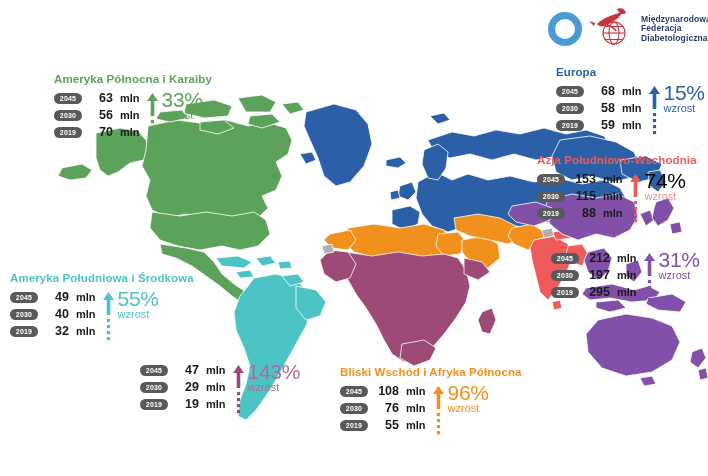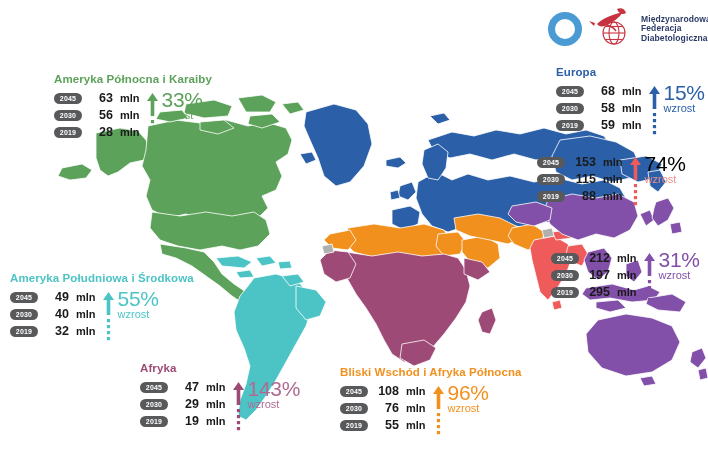--- a/index.html
+++ b/index.html
@@ -259,21 +259,21 @@
           <span class="val">63</span>
           <span class="unit">mln</span>
         </div>
         <div class="row">
           <span class="yr">2030</span>
           <span class="val">56</span>
           <span class="unit">mln</span>
         </div>
         <div class="row">
           <span class="yr">2019</span>
-          <span class="val">28</span>
+          <span class="val">70</span>
           <span class="unit">mln</span>
         </div>
       </div>
       <div class="growth">
         <div class="gwrap">
           <svg class="arrow" viewBox="0 0 13 52">
             <path d="M6.5,1 L12,9 L8.3,9 L8.3,24 L4.7,24 L4.7,9 L1,9 Z" fill="#5ca25a"></path>
             <rect x="4.9" y="28" width="3.2" height="3.2" fill="#5ca25a"></rect>
             <rect x="4.9" y="34" width="3.2" height="3.2" fill="#5ca25a"></rect>
             <rect x="4.9" y="40" width="3.2" height="3.2" fill="#5ca25a"></rect>
@@ -320,20 +320,21 @@
           <div class="pcttext">
             <div class="pct" style="color:#2b5fa8;">15%</div>
             <div class="wz" style="color:#2b5fa8;">wzrost</div>
           </div>
         </div>
       </div>
     </div>
   </div>
 
   <div class="region" style="left:537px;top:154px;">
+    <div class="title" style="color:#ef5b5b;">Azja Południowo-Wschodnia</div>
     <div style="display:flex;align-items:flex-start;">
       <div class="rows">
         <div class="row">
           <span class="yr">2045</span>
           <span class="val">153</span>
           <span class="unit">mln</span>
         </div>
         <div class="row">
           <span class="yr">2030</span>
           <span class="val">115</span>
@@ -432,21 +433,20 @@
           <div class="pcttext">
             <div class="pct" style="color:#4cc4c6;">55%</div>
             <div class="wz" style="color:#4cc4c6;">wzrost</div>
           </div>
         </div>
       </div>
     </div>
   </div>
 
   <div class="region" style="left:140px;top:362px;">
-    <div class="title" style="color:#9e4a77;">Afryka</div>
     <div style="display:flex;align-items:flex-start;">
       <div class="rows">
         <div class="row">
           <span class="yr">2045</span>
           <span class="val">47</span>
           <span class="unit">mln</span>
         </div>
         <div class="row">
           <span class="yr">2030</span>
           <span class="val">29</span>

